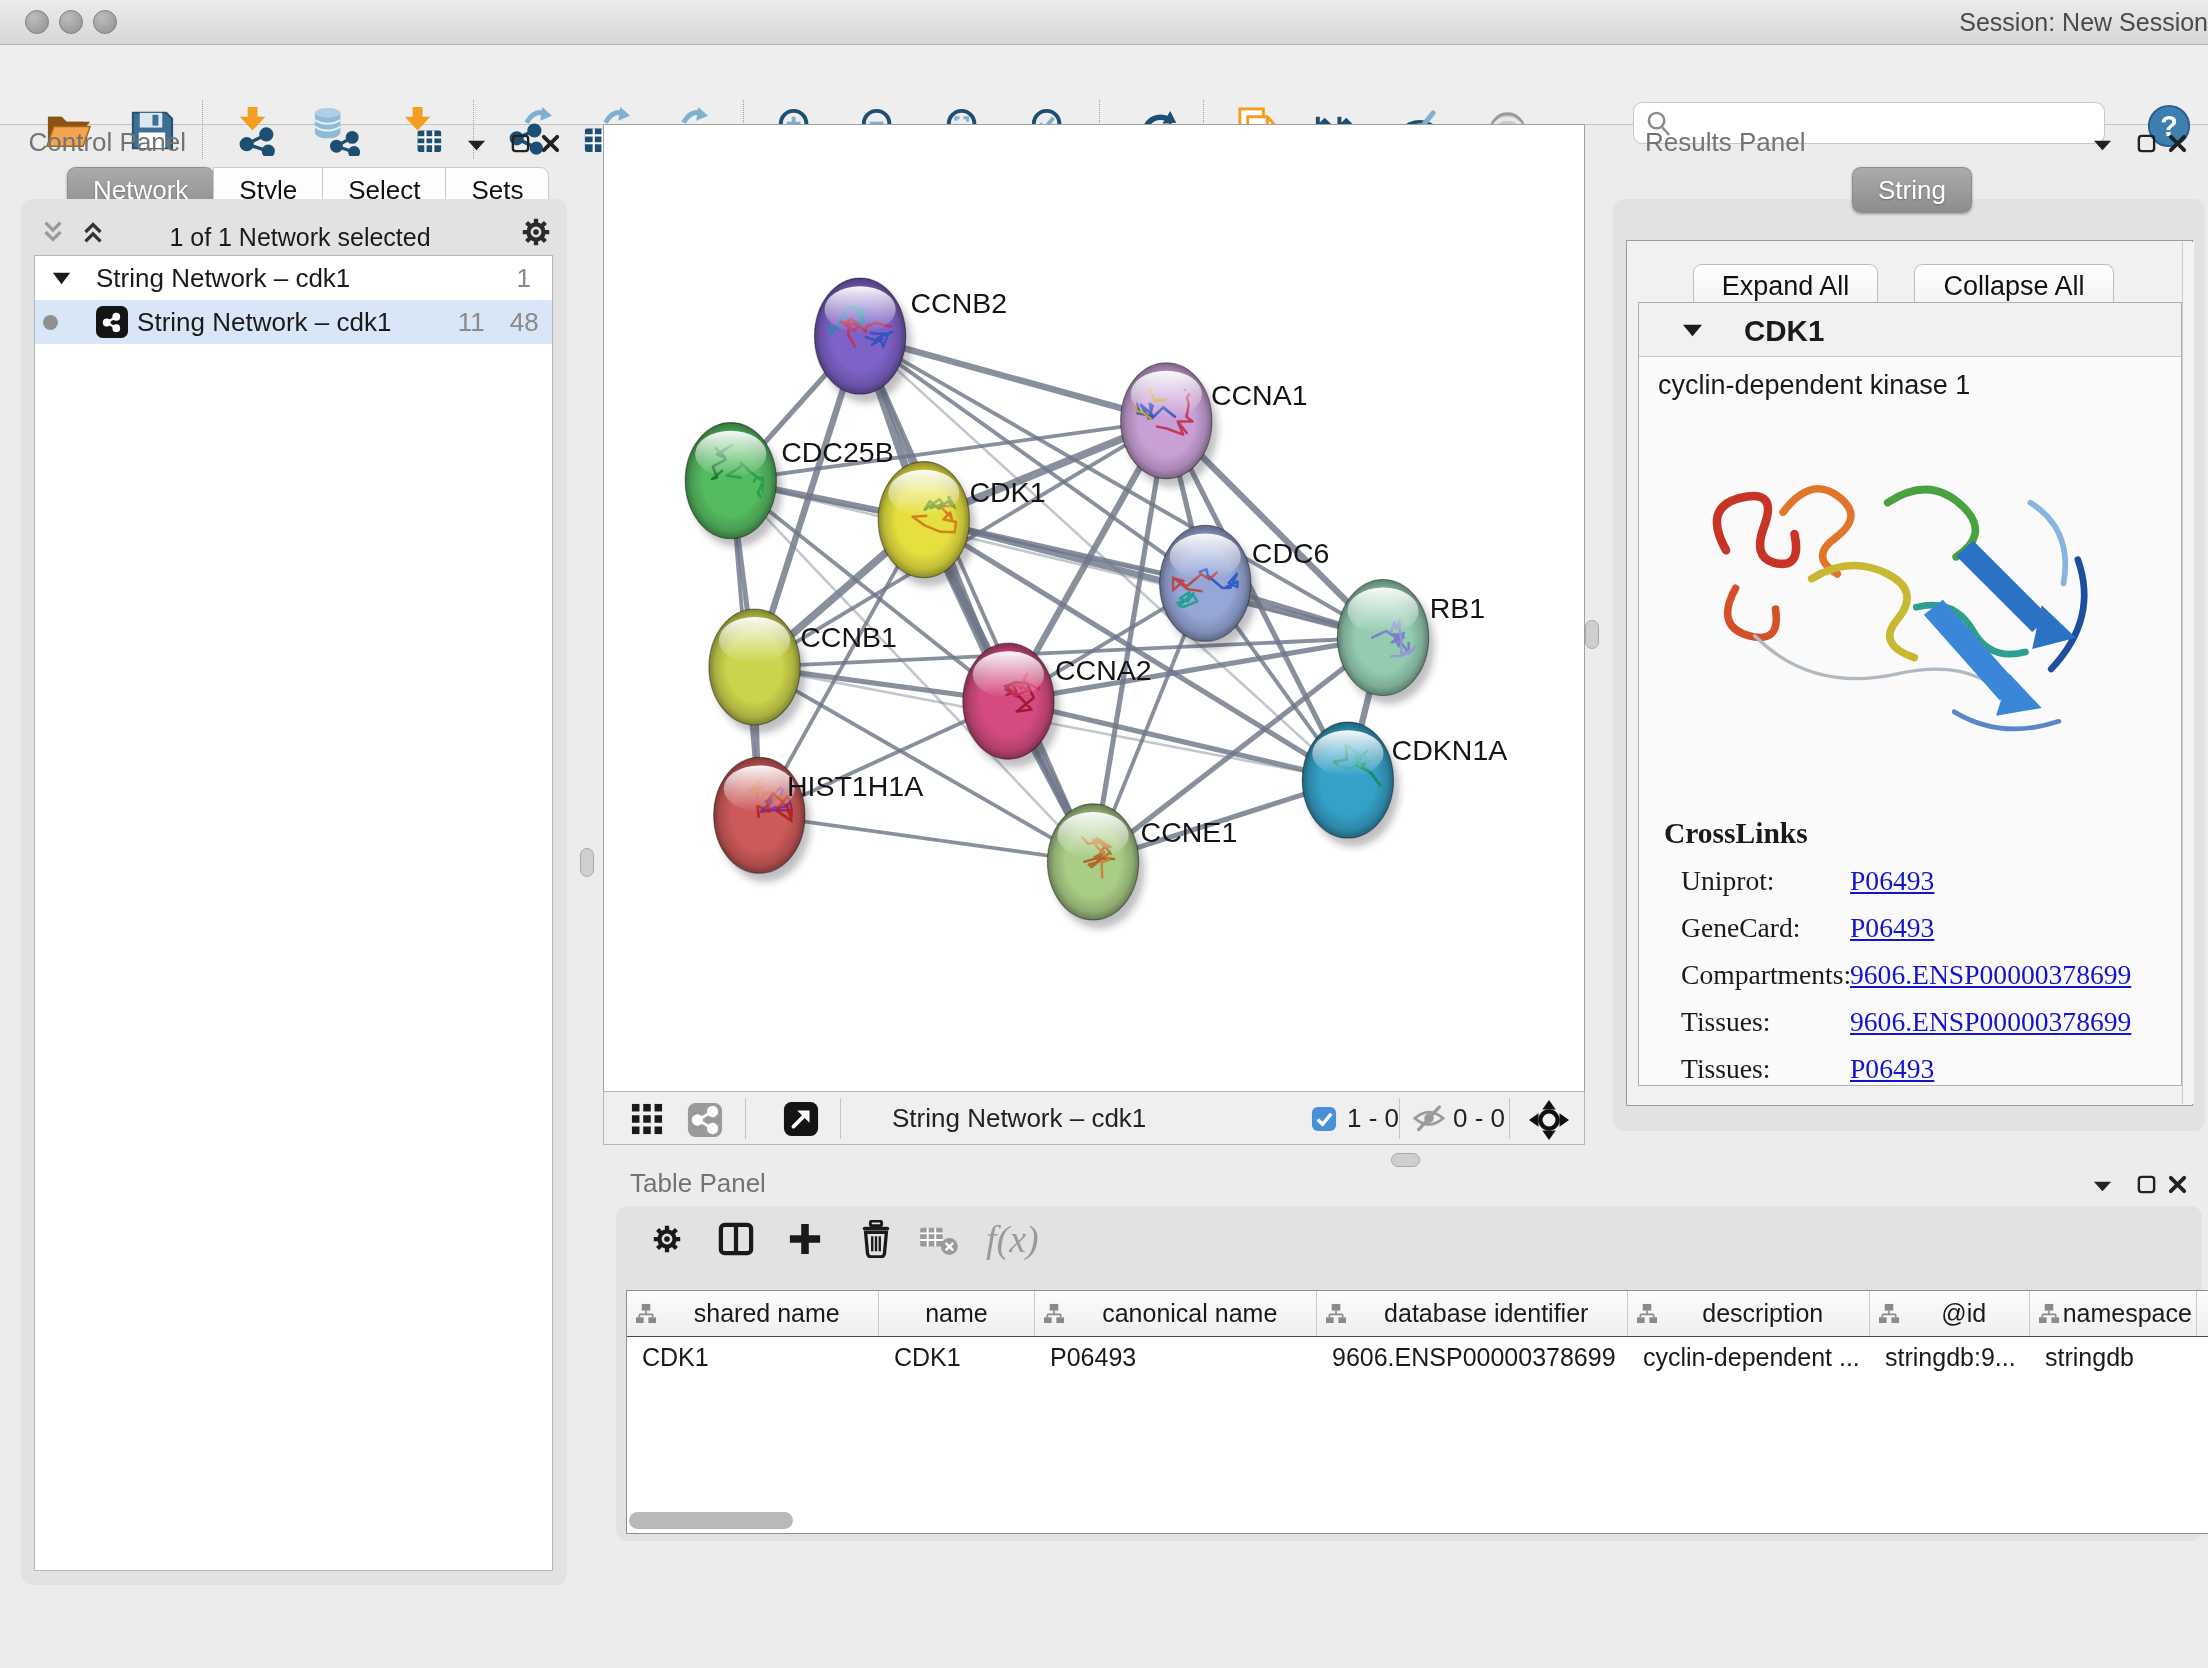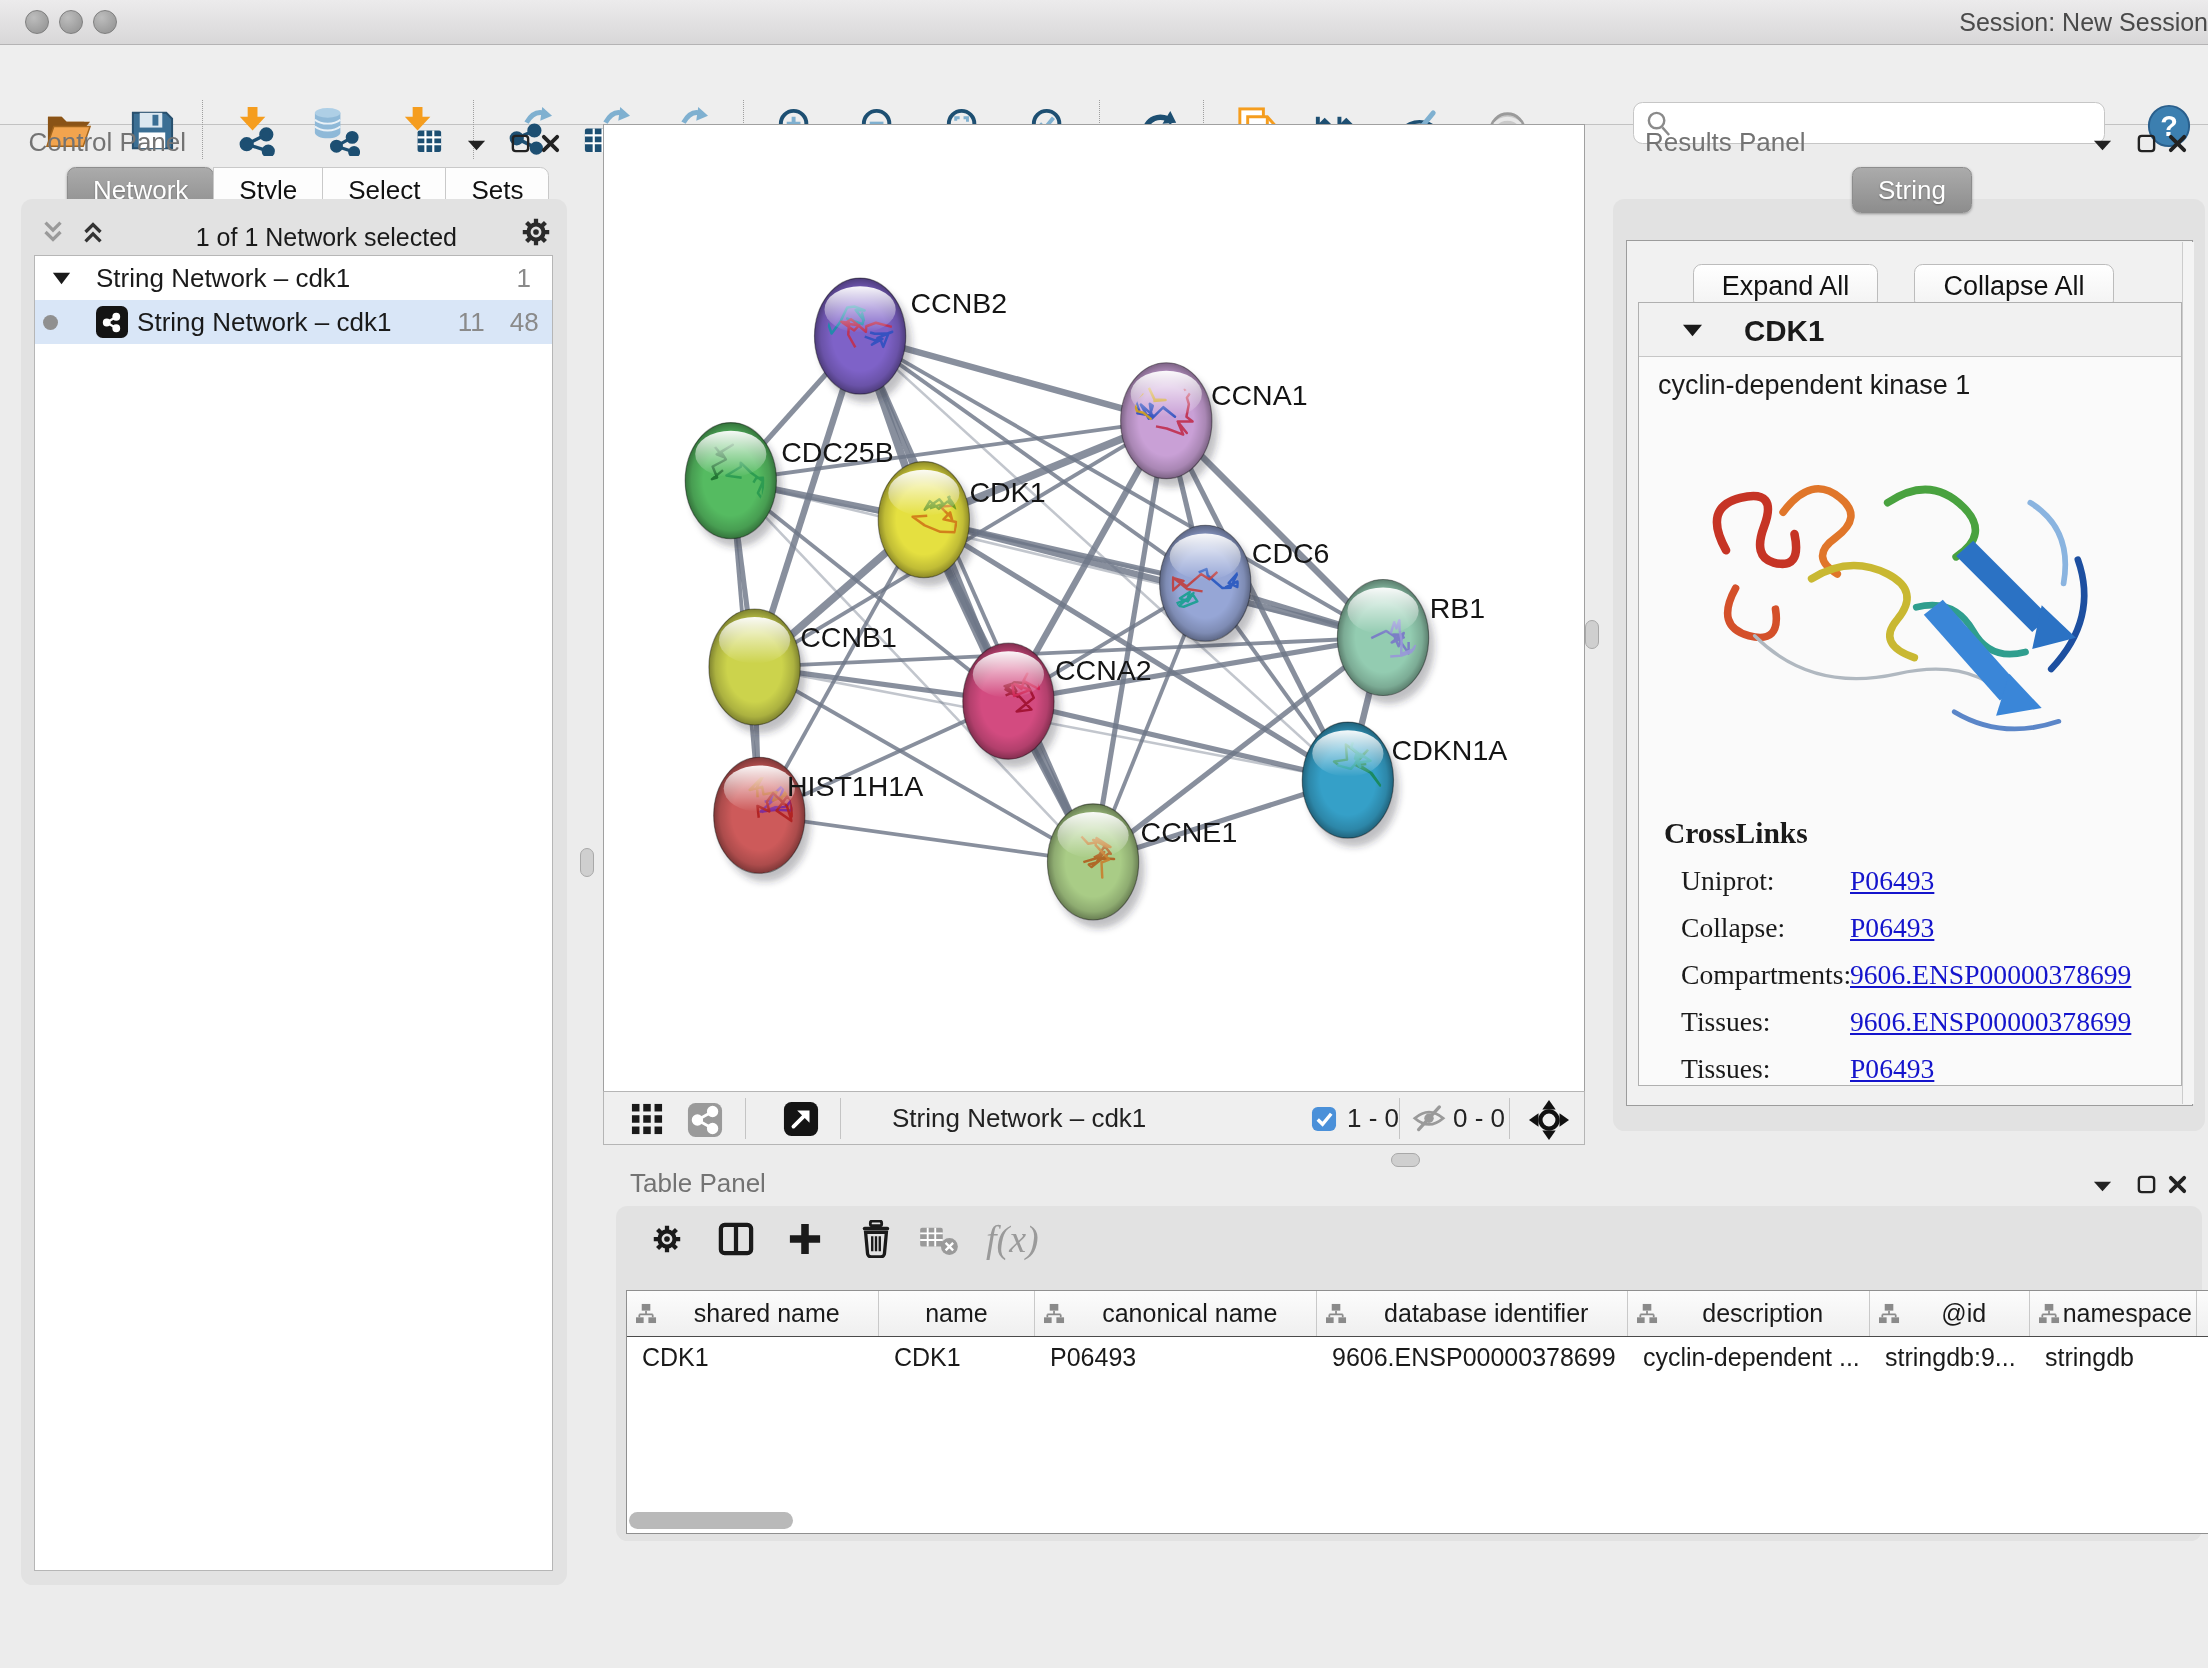--- a/index.html
+++ b/index.html
@@ -307,21 +307,21 @@
   <span class="pctl" style="left:38px;top:217px;width:30px;height:30px">
     <svg viewBox="0 0 32 32">
         <path d="M8 6l8 8 8-8M8 16l8 8 8-8" stroke="#9a9a9a" stroke-width="3.5" fill="none"></path>
       </svg>
     </span>
   <span class="pctl" style="left:78px;top:217px;width:30px;height:30px">
     <svg viewBox="0 0 32 32">
         <path d="M8 26l8-8 8 8M8 16l8-8 8 8" stroke="#333" stroke-width="3.5" fill="none"></path>
       </svg>
     </span>
-  <span class="abs" style="left:143px;top:223px;width:314px;text-align:right;font-size:25px">1 of 1 Network selected</span>
+  <span class="abs" style="left:143px;top:223px;width:314px;text-align:center;font-size:25px">1 of 1 Network selected</span>
   <span class="pctl" style="left:519px;top:215px;width:34px;height:34px">
     <svg viewBox="0 0 36 36">
         <g stroke="#2b2b2b" stroke-width="4.5">
           <circle cx="18" cy="18" r="8" fill="none"></circle>
           <path d="M18 4v5M18 27v5M4 18h5M27 18h5M8 8l3.5 3.5M24.5 24.5L28 28M28 8l-3.5 3.5M11.5 24.5L8 28"></path>
         </g>
         <circle cx="18" cy="18" r="3" fill="#2b2b2b"></circle>
       </svg>
     </span>
 
@@ -707,21 +707,21 @@
       <polygon points="358,290 392,326 344,334" fill="#3a86d8"></polygon>
     </svg>
     <div class="xl">
       <h3>CrossLinks</h3>
       <div id="xl-rows">
           <div class="xlrow">
             <span class="lab">Uniprot:</span>
             <a href="#">P06493</a>
           </div>
           <div class="xlrow">
-            <span class="lab">Collapse:</span>
+            <span class="lab">GeneCard:</span>
             <a href="#">P06493</a>
           </div>
           <div class="xlrow">
             <span class="lab">Compartments:</span>
             <a href="#">9606.ENSP00000378699</a>
           </div>
           <div class="xlrow">
             <span class="lab">Tissues:</span>
             <a href="#">9606.ENSP00000378699</a>
           </div>

